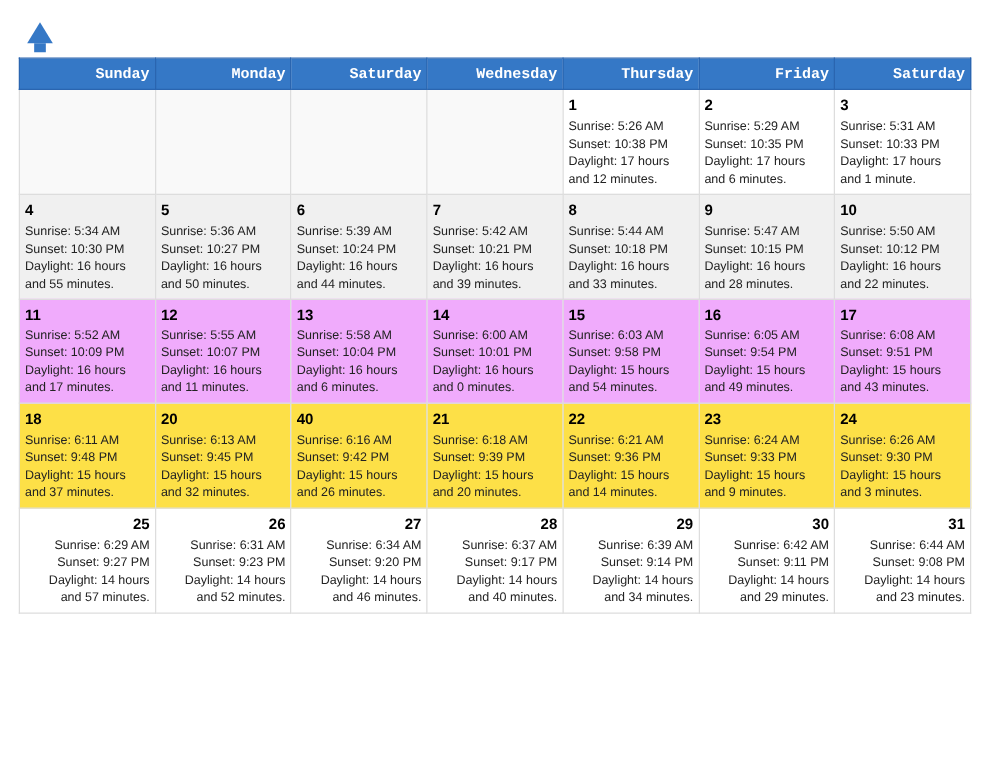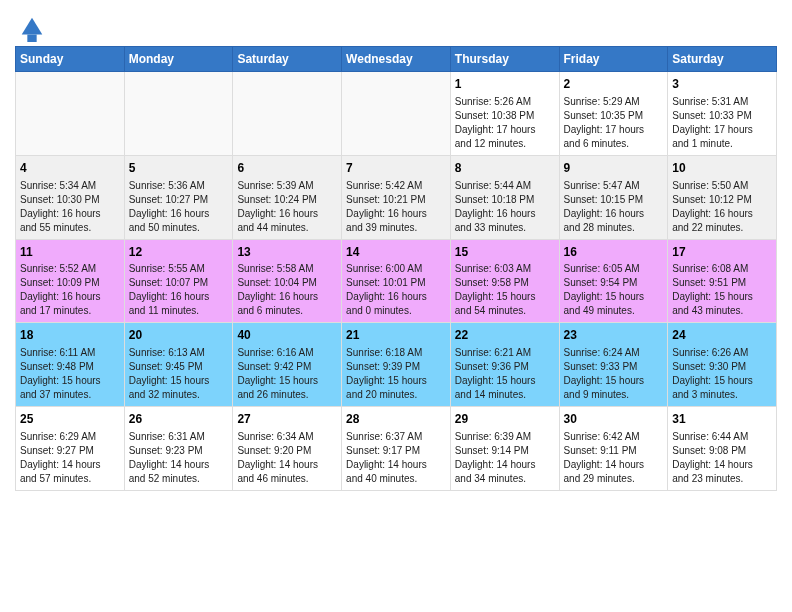--- a/index.html
+++ b/index.html
@@ -47,24 +47,25 @@
       width: 100%;
       border-collapse: collapse;
       font-size: 10.5px;
     }
     thead tr {
       background-color: #3578c6;
       color: white;
     }
     thead th {
       padding: 5px 4px;
-      text-align: left;
+      text-align: right;
       font-size: 12px;
       font-weight: bold;
       border: 1px solid #2a65b0;
+      font-family: Liberation Mono, monospace;
     }
     tbody tr {
       background: #fff;
     }
     tbody tr:nth-child(odd) {
       background: #f5f5f5;
     }
     tbody td {
       padding: 4px 4px;
       vertical-align: top;
@@ -199,21 +200,21 @@
           </td>
           <td>
             <span class="day-number">16</span>
             <div class="cell-text">Sunrise: 6:05 AM<br>Sunset: 9:54 PM<br>Daylight: 15 hours<br>and 49 minutes.</div>
           </td>
           <td>
             <span class="day-number">17</span>
             <div class="cell-text">Sunrise: 6:08 AM<br>Sunset: 9:51 PM<br>Daylight: 15 hours<br>and 43 minutes.</div>
           </td>
         </tr>
-        <tr class="week-row" style="background: #7dd3fc;">
+        <tr class="week-row" style="background: #fde047;">
           <td>
             <span class="day-number">18</span>
             <div class="cell-text">Sunrise: 6:11 AM<br>Sunset: 9:48 PM<br>Daylight: 15 hours<br>and 37 minutes.</div>
           </td>
           <td>
             <span class="day-number">20</span>
             <div class="cell-text">Sunrise: 6:13 AM<br>Sunset: 9:45 PM<br>Daylight: 15 hours<br>and 32 minutes.</div>
           </td>
           <td>
             <span class="day-number">40</span>
@@ -229,21 +230,21 @@
           </td>
           <td>
             <span class="day-number">23</span>
             <div class="cell-text">Sunrise: 6:24 AM<br>Sunset: 9:33 PM<br>Daylight: 15 hours<br>and 9 minutes.</div>
           </td>
           <td>
             <span class="day-number">24</span>
             <div class="cell-text">Sunrise: 6:26 AM<br>Sunset: 9:30 PM<br>Daylight: 15 hours<br>and 3 minutes.</div>
           </td>
         </tr>
-        <tr class="week-row" style="background: rgb(255, 255, 255);">
+        <tr class="week-row" style="background: rgb(255, 255, 255); text-align: right;">
           <td>
             <span class="day-number">25</span>
             <div class="cell-text">Sunrise: 6:29 AM<br>Sunset: 9:27 PM<br>Daylight: 14 hours<br>and 57 minutes.</div>
           </td>
           <td>
             <span class="day-number">26</span>
             <div class="cell-text">Sunrise: 6:31 AM<br>Sunset: 9:23 PM<br>Daylight: 14 hours<br>and 52 minutes.</div>
           </td>
           <td>
             <span class="day-number">27</span>

